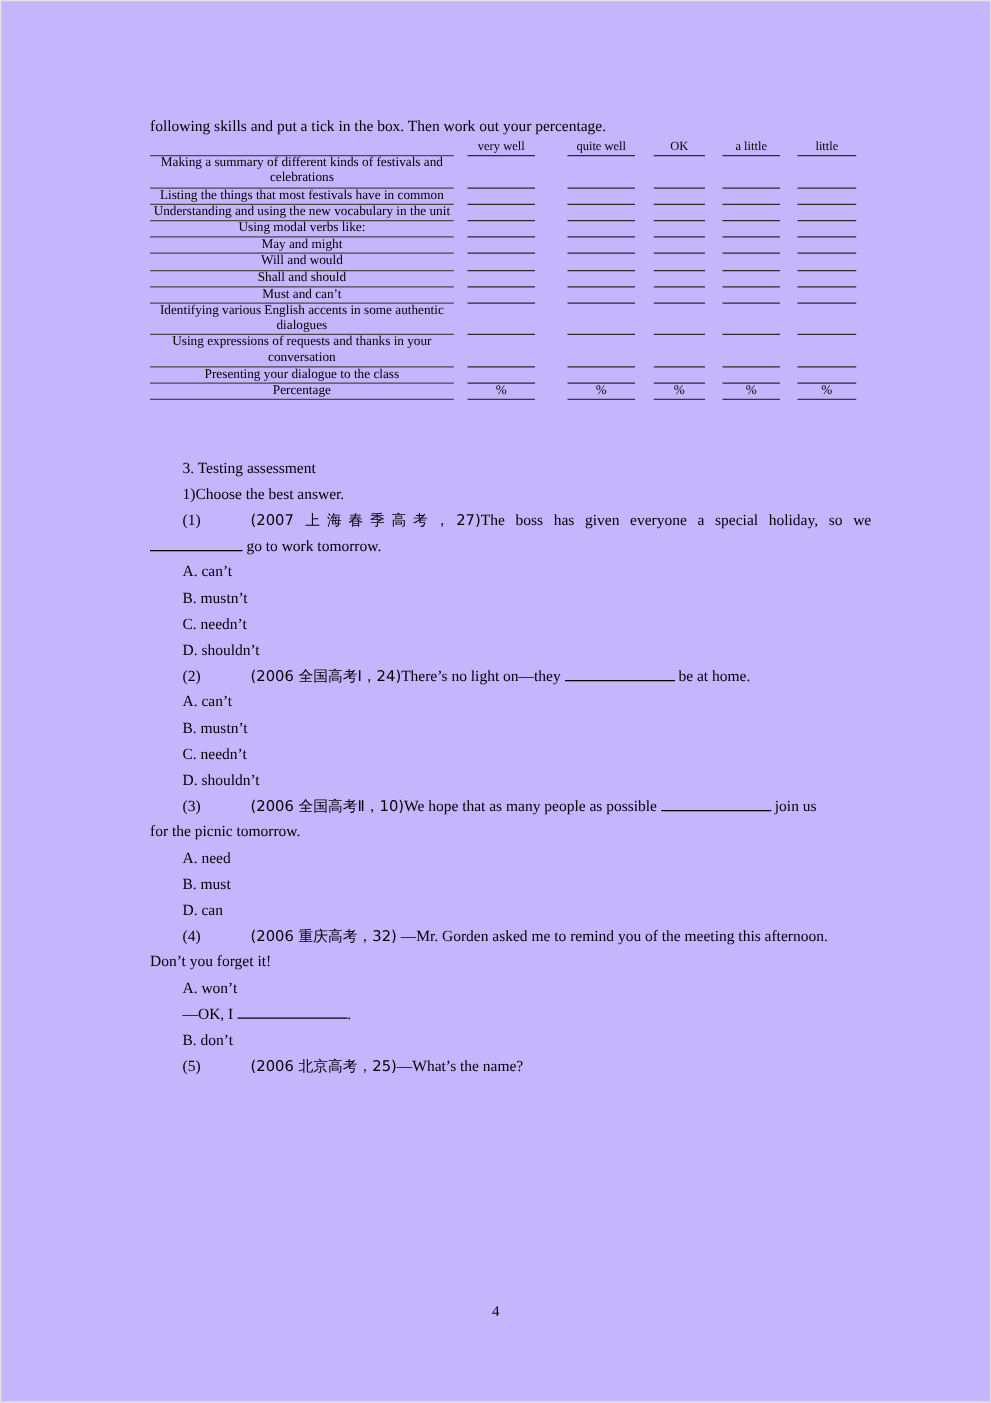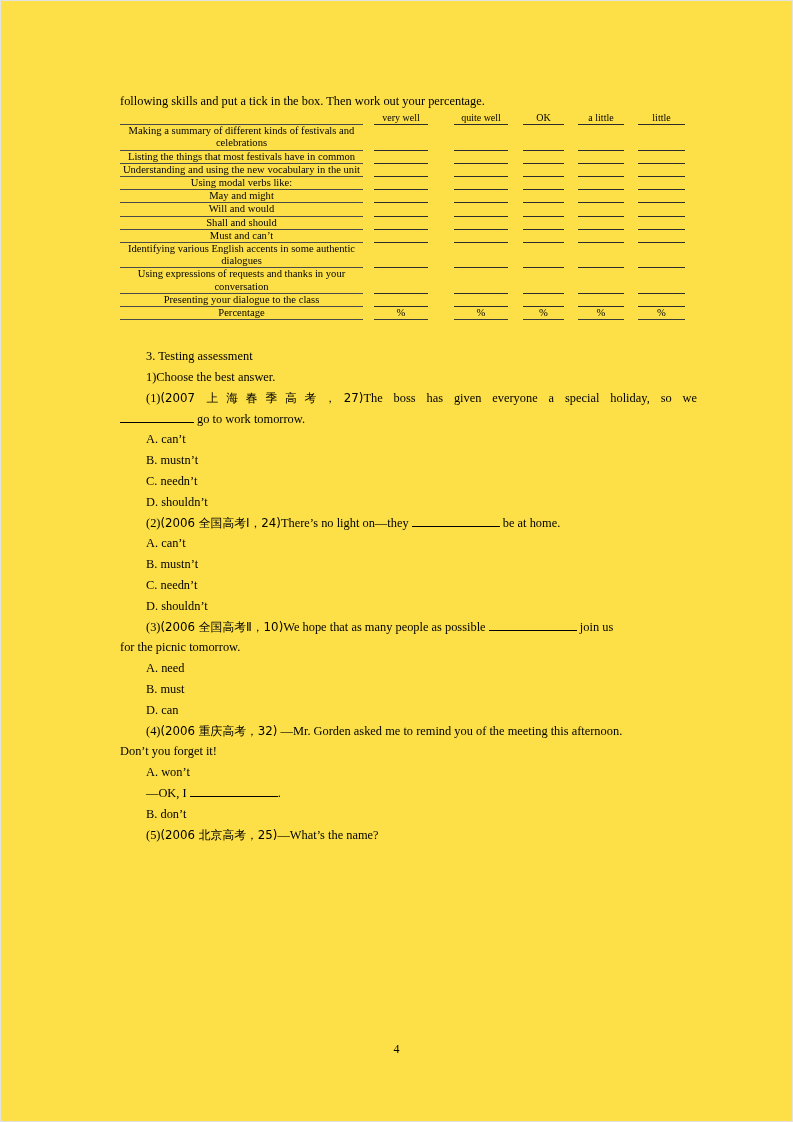--- a/index.html
+++ b/index.html
@@ -15,21 +15,21 @@
     position: relative;
     overflow: hidden;
   }
   .page {
     position: absolute;
     left: 0; top: 0;
     width: 793px;
     height: 1122px;
     border: 1px solid #e3e3e3;
     box-sizing: border-box;
-    background: #fde047;
+    background: #c4b5fd;
     text-decoration: underline;
   }
   .content {
     position: absolute;
     left: 119px;
     top: 92px;
     width: 577px;
   }
 
   
@@ -81,29 +81,29 @@
   tr.header td.mark  { border-bottom: 1.1px solid #2c2c2c; }
 
   tr.pct td.label { border-bottom: 1.6px solid #4a4a4a; }
   tr.pct td.mark  { border-bottom: 1.6px solid #3a3a3a; }
 
   .hdrtxt { font-size: 10px; margin-top: 48px; }
   .twoline { line-height: 12.4px; }
 
   
   .body-block {
-    margin-top: 26px;
+    margin-top: 44px;
     font-size: 12.4px;
     line-height: 20.8px;
   }
   .para { margin: 0; }
   .indent { text-indent: 0; padding-left: 26px; }
   .hang { padding-left: 0; }
   .just { text-align: justify; text-align-last: justify; padding-left: 26px; }
-  .cn { font-family: "DejaVu Sans", "Liberation Sans", sans-serif; font-size: 11.8px; }
+  .cn { font-family: "DejaVu Sans", "Liberation Sans", sans-serif; font-size: 11.8px; padding-left: 40px; }
   .blank-s { display: inline-block; width: 74px; border-bottom: 1px solid #000; height: 0.85em; }
   .blank-m { display: inline-block; width: 88px; border-bottom: 1px solid #000; height: 0.85em; }
 
   .pagenum {
     position: absolute;
     left: 0; right: 0;
     top: 1041px;
     text-align: center;
     font-size: 12px;
   }

